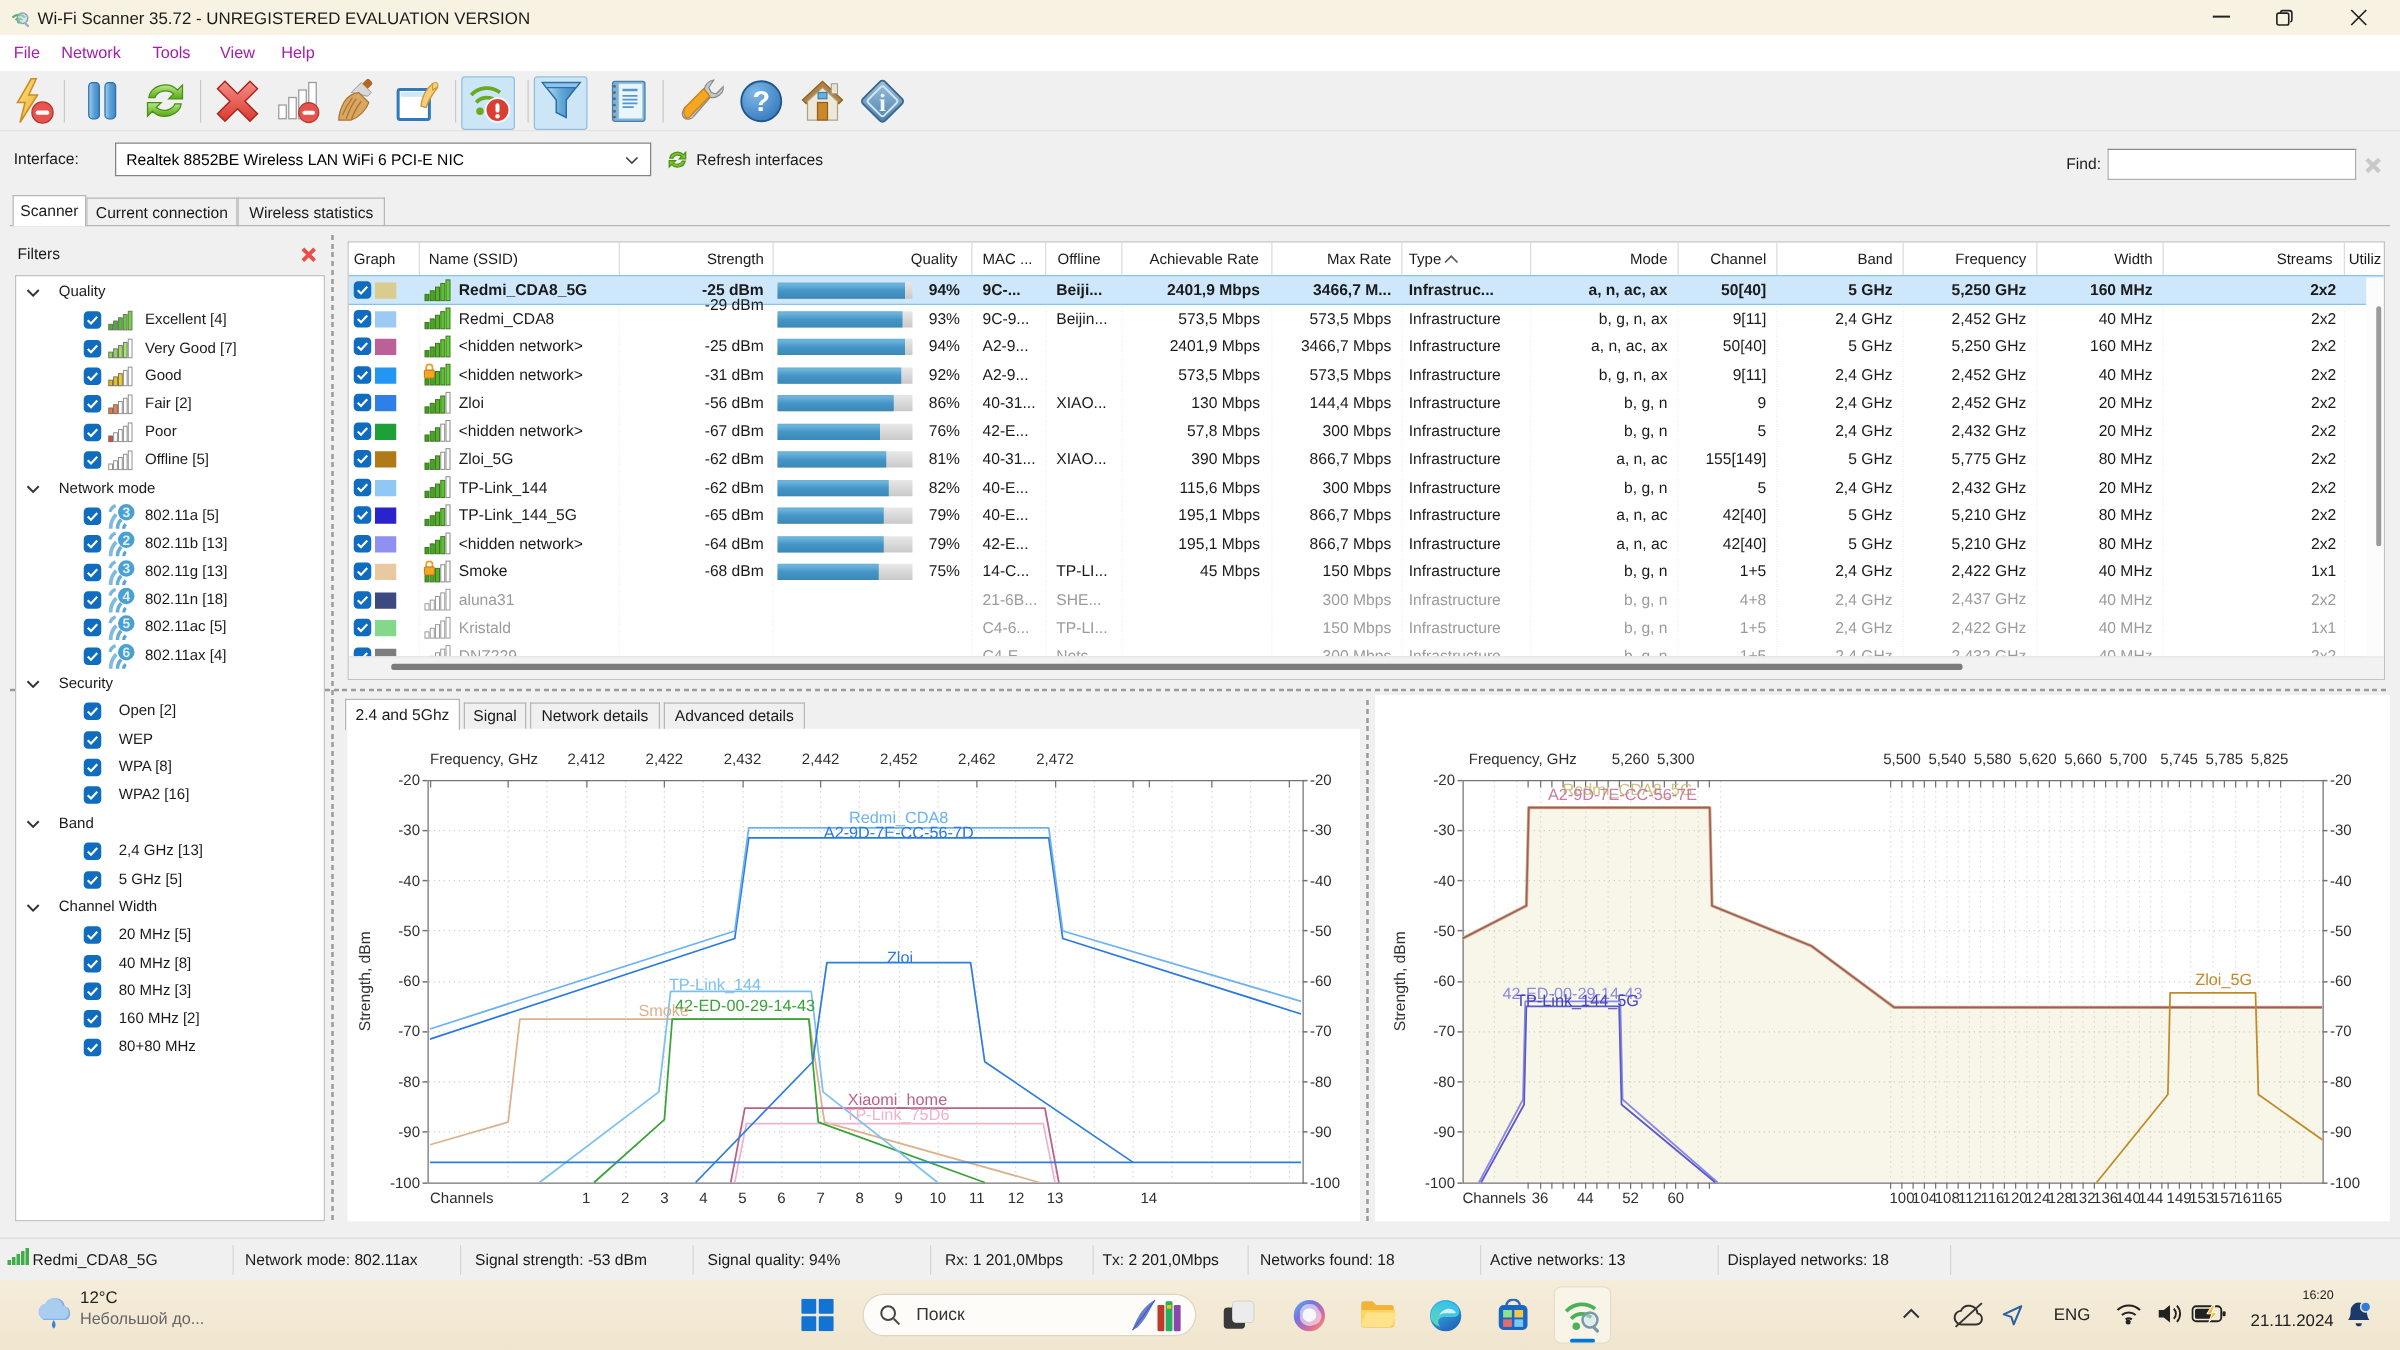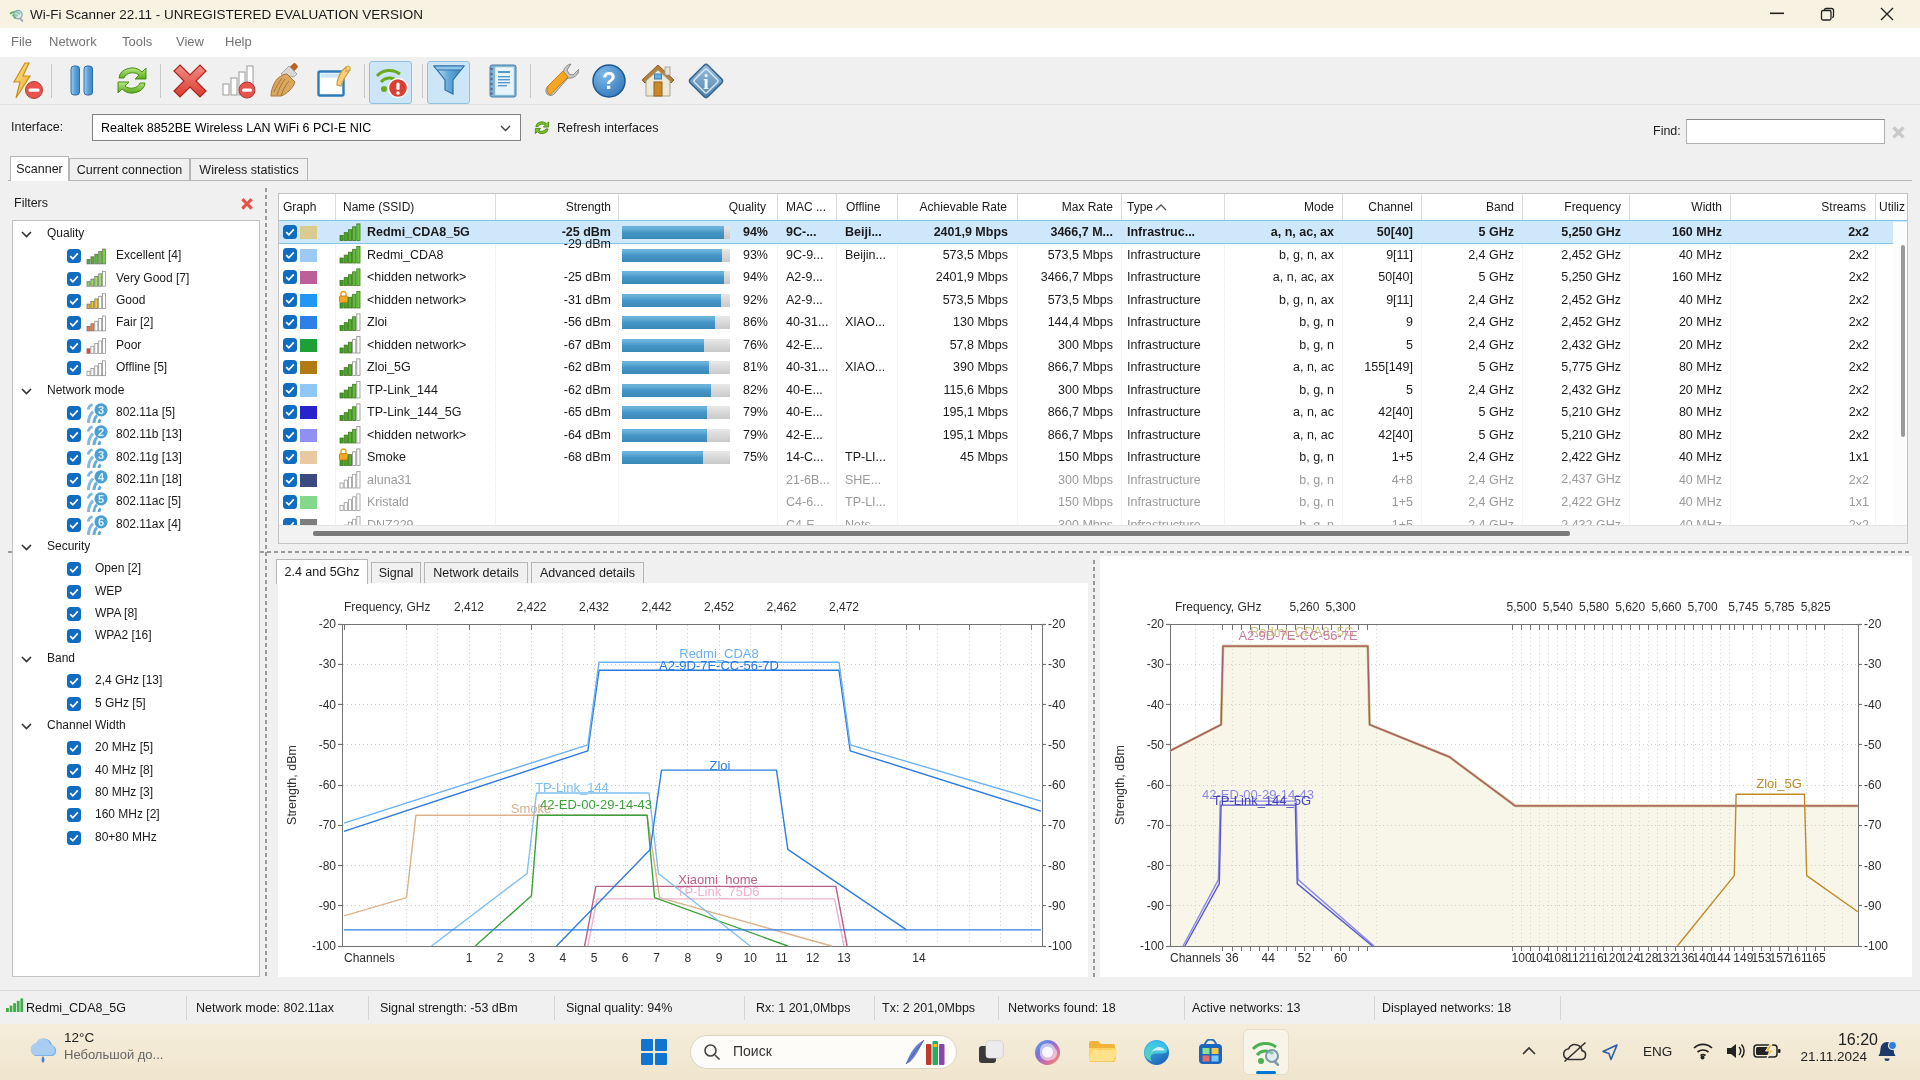--- a/index.html
+++ b/index.html
@@ -4,21 +4,21 @@
 html,body{width:1920px;height:1080px;overflow:hidden}
 body{font-family:"Liberation Sans",sans-serif;background:#f0f0f0;position:relative}
 .abs{position:absolute}
 .tx{position:absolute;font-size:12px;color:#1a1a1a;white-space:nowrap}
 .rt{text-align:right}
 .gray{color:#9b9b9b!important}
 .bold{font-weight:bold}
 
 #titlebar{left:0;top:0;width:1920px;height:28px;background:#f8f2e2}
 #menubar{left:0;top:28px;width:1920px;height:29px;background:#ffffff}
-.menuitem{position:absolute;top:6px;font-size:13px;color:#737373}
+.menuitem{position:absolute;top:6px;font-size:13px;color:#a21caf}
 #toolbar{left:0;top:57px;width:1920px;height:48px;background:#f0f0f0;border-bottom:1px solid #e3e3e3}
 .tbsep{position:absolute;top:7px;width:1px;height:34px;background:#c9c9c9}
 .tbtn{position:absolute;top:4px;width:43px;height:43px;border-radius:3px}
 .tbtn.on{background:#cce6f7;border:1px solid #90c0e0}
 
 #combo{left:92px;top:114px;width:429px;height:27px;background:#fff;border:1px solid #828282;position:absolute}
 #combo .ct{position:absolute;left:8px;top:6px;font-size:12.5px;color:#000}
 #findbox{left:1686px;top:119px;width:199px;height:25px;background:#fff;border:1px solid #b0b0b0;border-top-color:#888;position:absolute}
 
 .tab{position:absolute;font-size:12.5px;color:#1a1a1a;background:#f0f0f0;border:1px solid #b6b6b6;border-bottom:none;text-align:center}
@@ -51,21 +51,21 @@
 <div id="titlebar" class="abs">
 <svg class="abs" style="left:8px;top:6px" width="17" height="17" viewBox="0 0 17 17">
 <g stroke="#3fae49" fill="none" stroke-width="1.8">
 <path d="M2 8 A7 7 0 0 1 12 8" opacity="0.9"></path>
 <path d="M4.4 10 A4 4 0 0 1 9.8 10" opacity="0.9"></path>
 </g>
 <circle cx="7" cy="11.4" r="1.4" fill="#3fae49"></circle>
 <circle cx="10" cy="8.6" r="4.2" fill="rgba(190,220,235,0.55)" stroke="#8aa5b5" stroke-width="1.2"></circle>
 <rect x="12.6" y="11.6" width="4.4" height="2" rx="1" transform="rotate(45 12.6 11.6)" fill="#9ab0be"></rect>
 </svg>
-<div class="tx" style="left:30px;top:7px;font-size:13.5px;color:#1b1b1b">Wi-Fi Scanner 22.11 - UNREGISTERED EVALUATION VERSION</div>
+<div class="tx" style="left:30px;top:7px;font-size:13.5px;color:#1b1b1b">Wi-Fi Scanner 35.72 - UNREGISTERED EVALUATION VERSION</div>
 <svg class="abs" style="left:1770px;top:12px" width="15" height="3" viewBox="0 0 15 3">
       <rect width="14" height="1.6" y="0.5" fill="#222"></rect>
     </svg>
 <svg class="abs" style="left:1820px;top:7px" width="15" height="15" viewBox="0 0 15 15" fill="none" stroke="#222" stroke-width="1.3">
 <rect x="1.5" y="3.5" width="9.5" height="9.5" rx="1.5"></rect>
       <path d="M4.5 3.5 V2.8 a1.5 1.5 0 0 1 1.5-1.3 h5.5 a2 2 0 0 1 2 2 v5.5 a1.5 1.5 0 0 1-1.3 1.5"></path>
     </svg>
 <svg class="abs" style="left:1880px;top:7px" width="14" height="14" viewBox="0 0 14 14" stroke="#222" stroke-width="1.4">
       <path d="M1 1 L13 13 M13 1 L1 13"></path>
     </svg>
@@ -1434,19 +1434,19 @@
         <path d="M14 6 a5.5 5.5 0 0 1 0 8"></path>
         <path d="M16.5 3.5 a9.5 9.5 0 0 1 0 13"></path>
       </g>
     </svg>
 <svg class="abs" style="left:1753px;top:18px" width="28" height="18" viewBox="0 0 28 18">
 <rect x="1" y="3" width="23" height="12" rx="3" fill="none" stroke="#222" stroke-width="1.5"></rect>
 <rect x="25" y="7" width="2.5" height="4" rx="1" fill="#222"></rect>
 <rect x="3" y="5" width="13" height="8" rx="1.5" fill="#222"></rect>
 <path d="M17 2 L12.5 9 h4 L14 16 20.5 8 h-4 L19 2Z" fill="#f5b920" stroke="#fff" stroke-width="0.8"></path>
     </svg>
-<div class="abs" style="right:42px;top:7px;font-size:16px;color:#222;text-align:left">16:20</div>
+<div class="abs" style="right:53px;top:7px;font-size:10px;color:#222;text-align:left">16:20</div>
 <div class="abs" style="right:53px;top:25px;font-size:13.5px;color:#222;text-align:right">21.11.2024</div>
 <svg class="abs" style="left:1876px;top:16px" width="22" height="24" viewBox="0 0 22 24">
 <path d="M11 2 a6.5 6.5 0 0 1 6.5 6.5 q0 5 2 7.5 h-17 q2-2.5 2-7.5 A6.5 6.5 0 0 1 11 2Z" fill="#1b3a6b"></path>
 <path d="M8.5 18.5 a2.5 2.5 0 0 0 5 0Z" fill="#1b3a6b"></path>
 <circle cx="16.5" cy="5.5" r="4" fill="#2e7de0" stroke="#f2e9d6" stroke-width="1.2"></circle>
     </svg>
 </div>
 </body></html>

